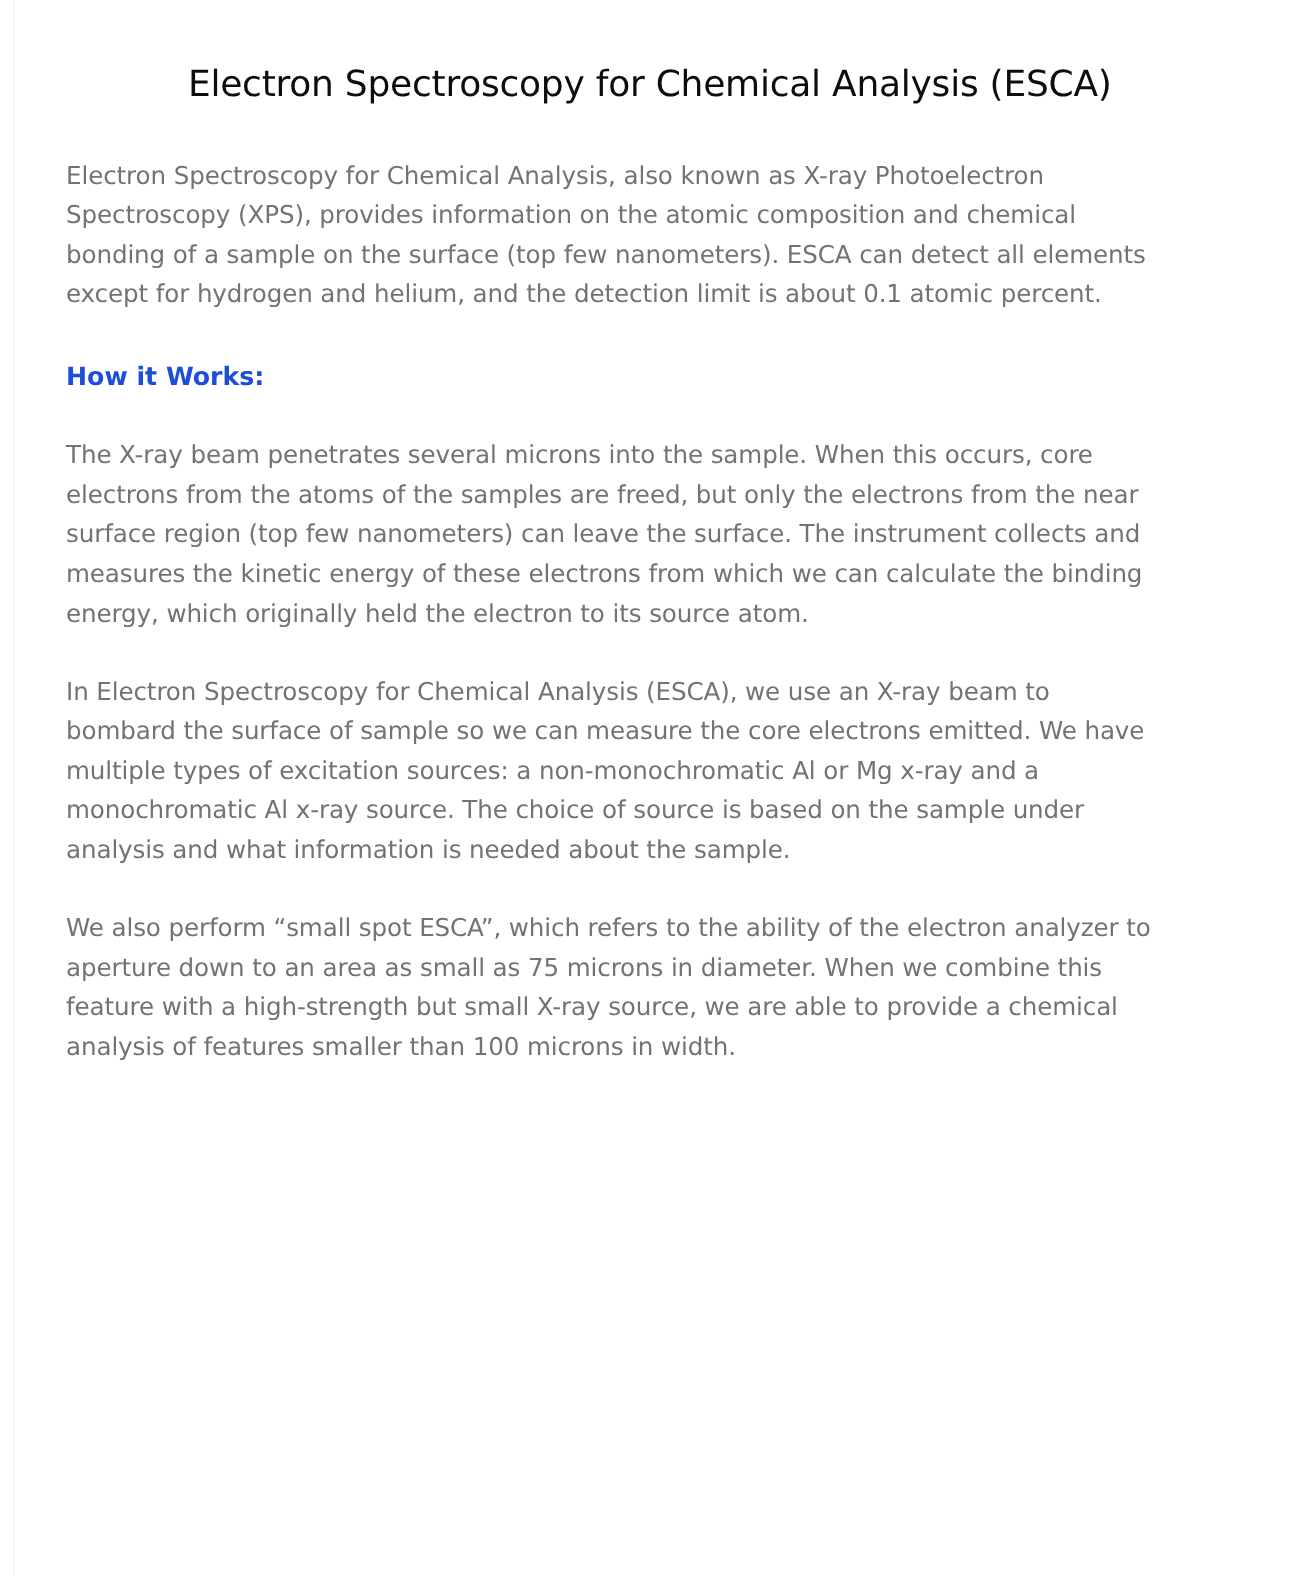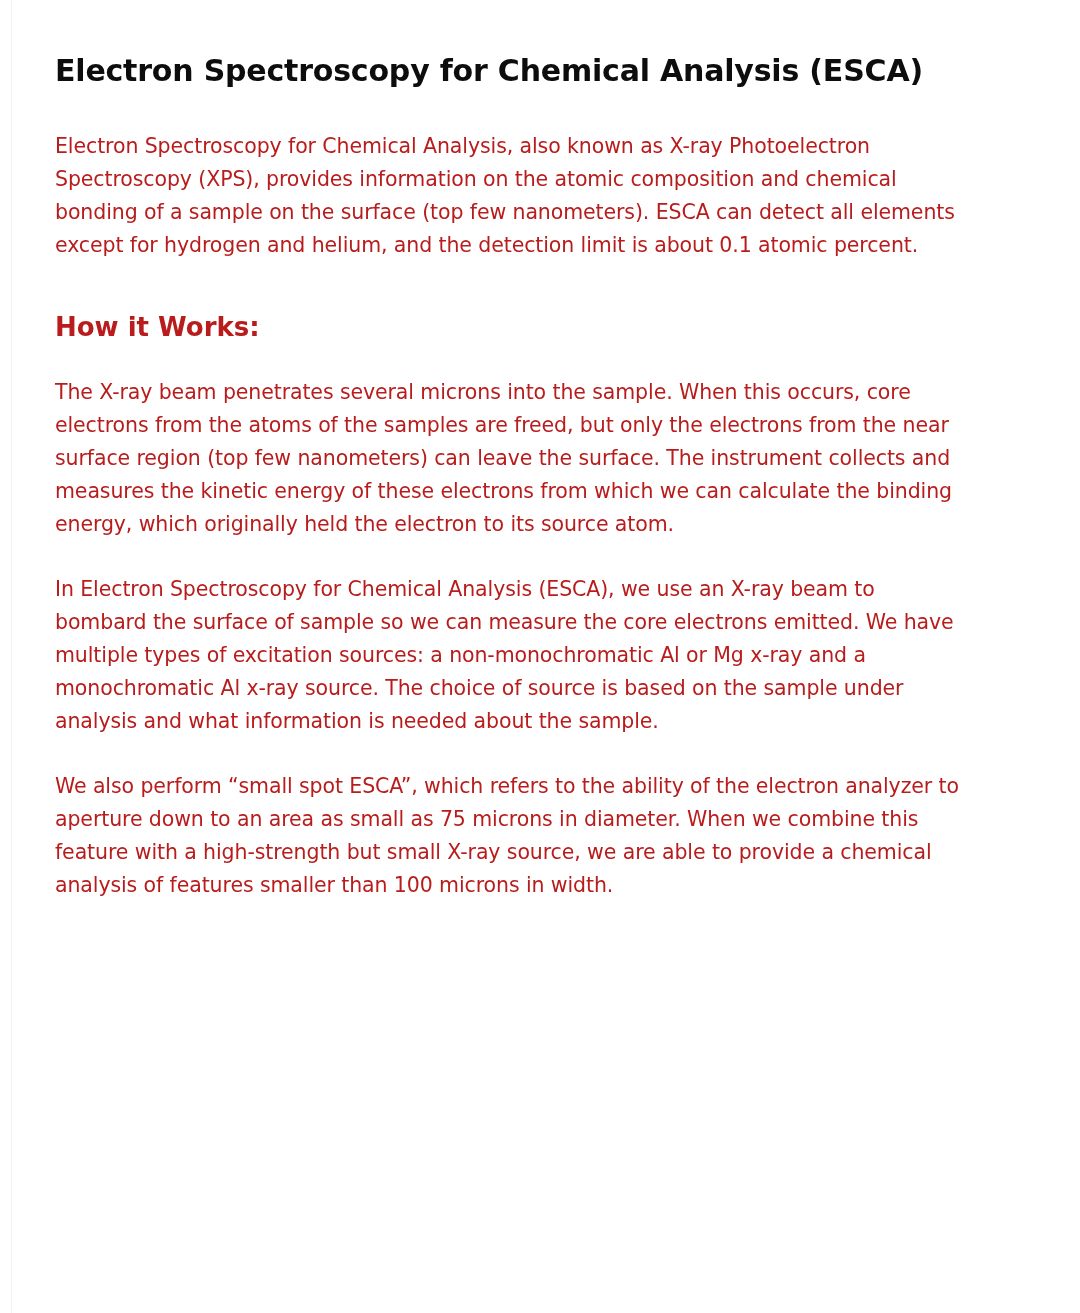--- a/index.html
+++ b/index.html
@@ -20,41 +20,42 @@
   .page-edge {
     position: absolute;
     left: 11px;
     top: 0;
     bottom: 0;
     width: 1px;
     background: #f2f2f2;
   }
   .doc-title {
     padding-top: 50px;
+    text-align: center;
     font-size: 30px;
     line-height: 42px;
-    font-weight: bold;
+    font-weight: normal;
     color: #0d0d0d;
     letter-spacing: -0.2px;
   }
   .para {
     margin-top: 32px;
     font-size: 20.5px;
     line-height: 33px;
-    color: #b91c1c;
+    color: #737373;
     white-space: pre;
     letter-spacing: -0.1px;
   }
   .para.first { margin-top: 38px; }
   .subheading {
-    margin-top: 49px;
-    font-size: 26px;
+    margin-top: 36px;
+    font-size: 21px;
     line-height: 33px;
     font-weight: bold;
-    color: #b91c1c;
+    color: #1d4ed8;
     white-space: pre;
   }
 </style>
 </head>
 <body>
 
 <div class="page">
   <div class="page-edge"></div>
 
   <h1 class="doc-title">Electron Spectroscopy for Chemical Analysis (ESCA)</h1>

